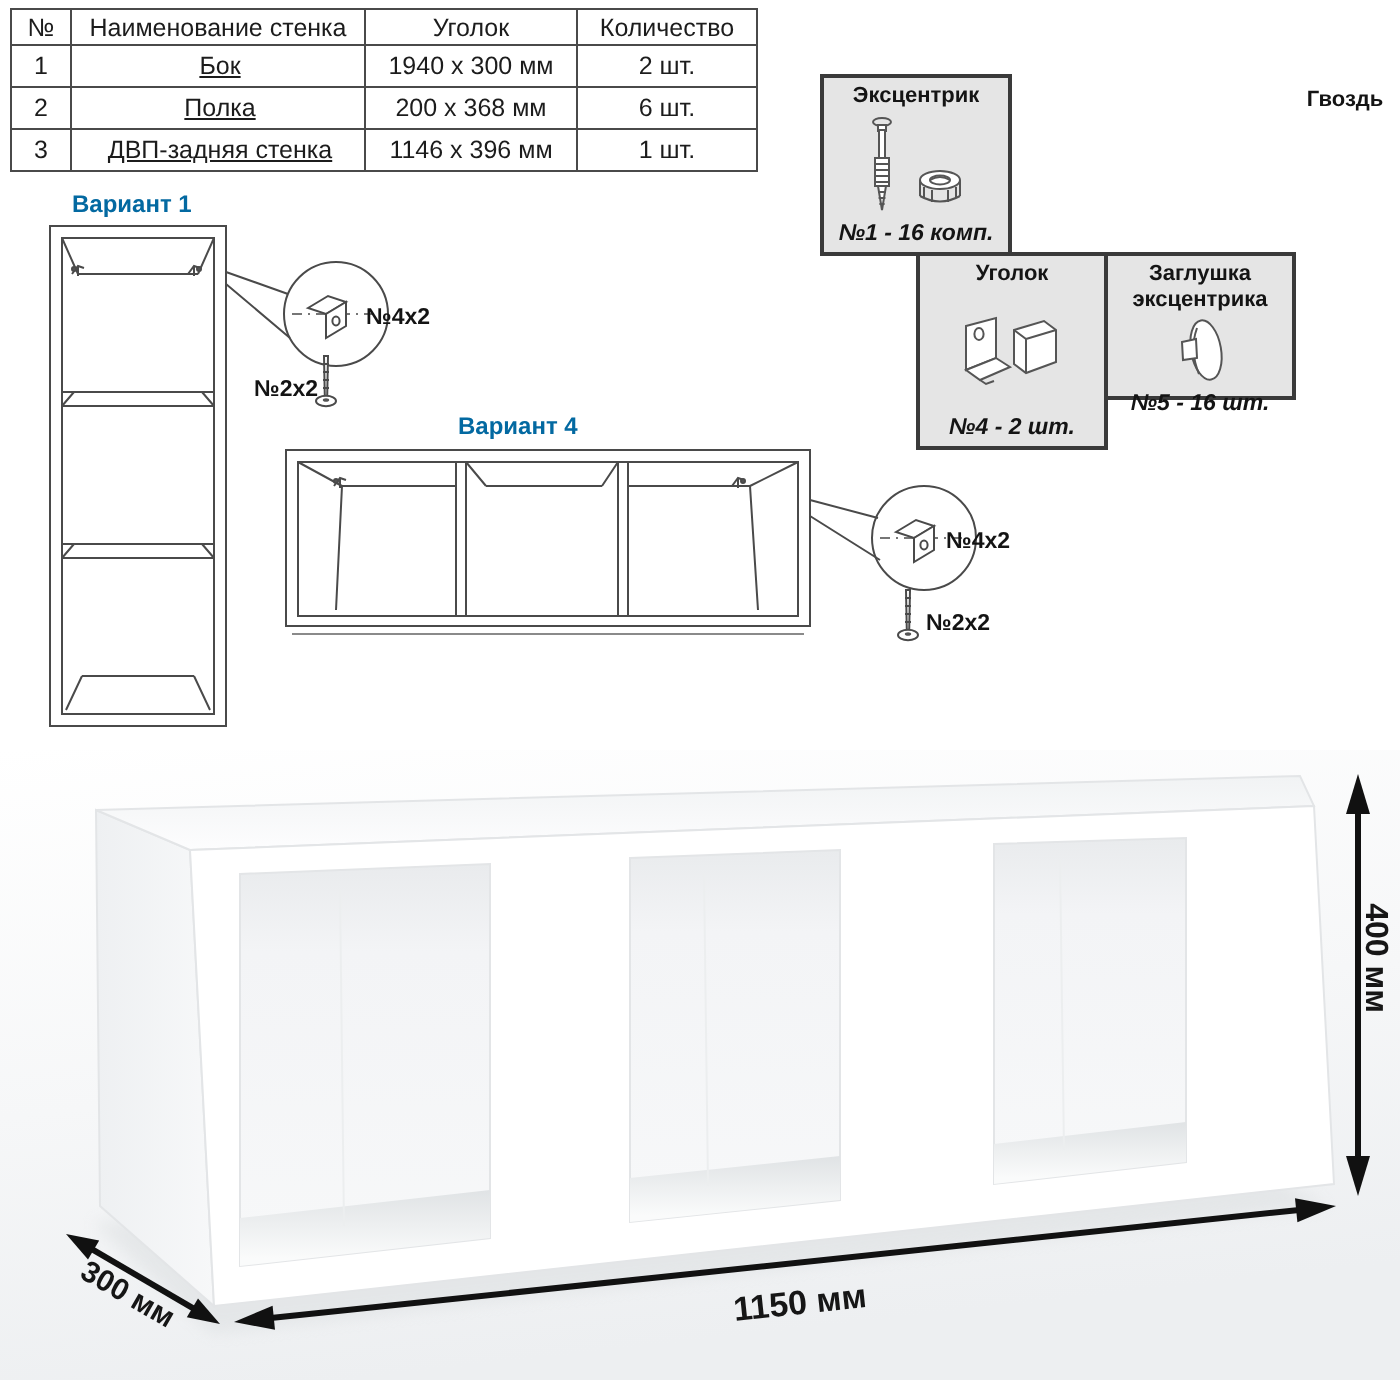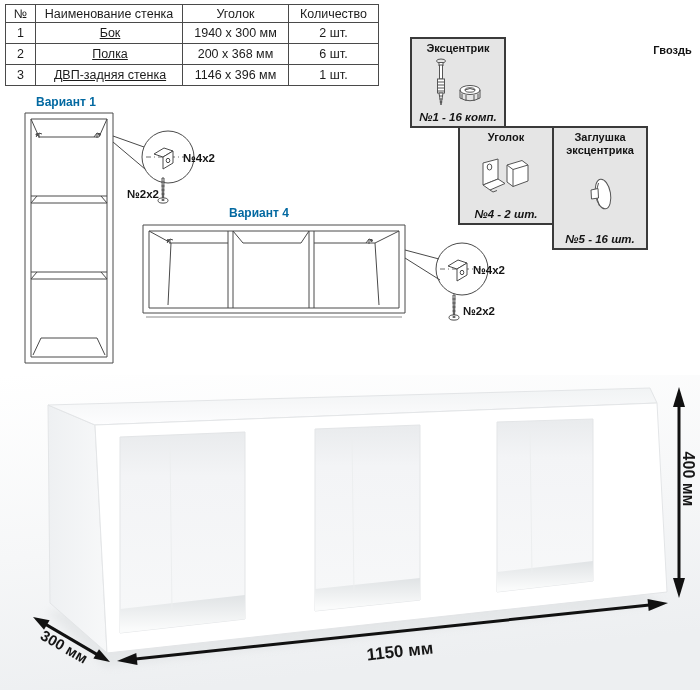--- a/index.html
+++ b/index.html
@@ -110,21 +110,21 @@
           <path d="M6,8 L21,4 L21,24 L6,30 Z" fill="#fff"></path>
           <ellipse cx="12.5" cy="12" rx="2.3" ry="3" fill="#fff"></ellipse>
           <path d="M6,30 L21,24 L28,28.5 L13,35 Z" fill="#fff"></path>
           <path d="M13,35 l3,2 l4,-1.5" fill="none"></path>
           <path d="M30,10 L45,5.5 L51,10 L51,26 L36,31.5 L30,27 Z" fill="#fff"></path>
           <path d="M30,10 L36,14.5 L36,31.5 M36,14.5 L51,10" fill="none"></path>
         </svg>
       </div>
       <div class="hw-caption">№4 - 2 шт.</div>
     </div>
-    <div class="hw-cell" style="width:96px;height:124px;">
+    <div class="hw-cell" style="width:96px;height:74px;">
       <div class="hw-label">Заглушка
 эксцентрика</div>
       <div class="hw-icon">
         <svg width="42" height="40" viewBox="0 0 42 40" fill="none" stroke="#555" stroke-width="1">
           <ellipse cx="24" cy="19" rx="7.5" ry="15" fill="#fff" transform="rotate(-10 24 19)"></ellipse>
           <path d="M19.5,8 Q15.5,19 20.5,31" fill="none"></path>
           <path d="M12,15 L19,13.5 L19.5,23 L12.5,24 Z" fill="#fff"></path>
         </svg>
       </div>
       <div class="hw-caption">№5 - 16 шт.</div>

